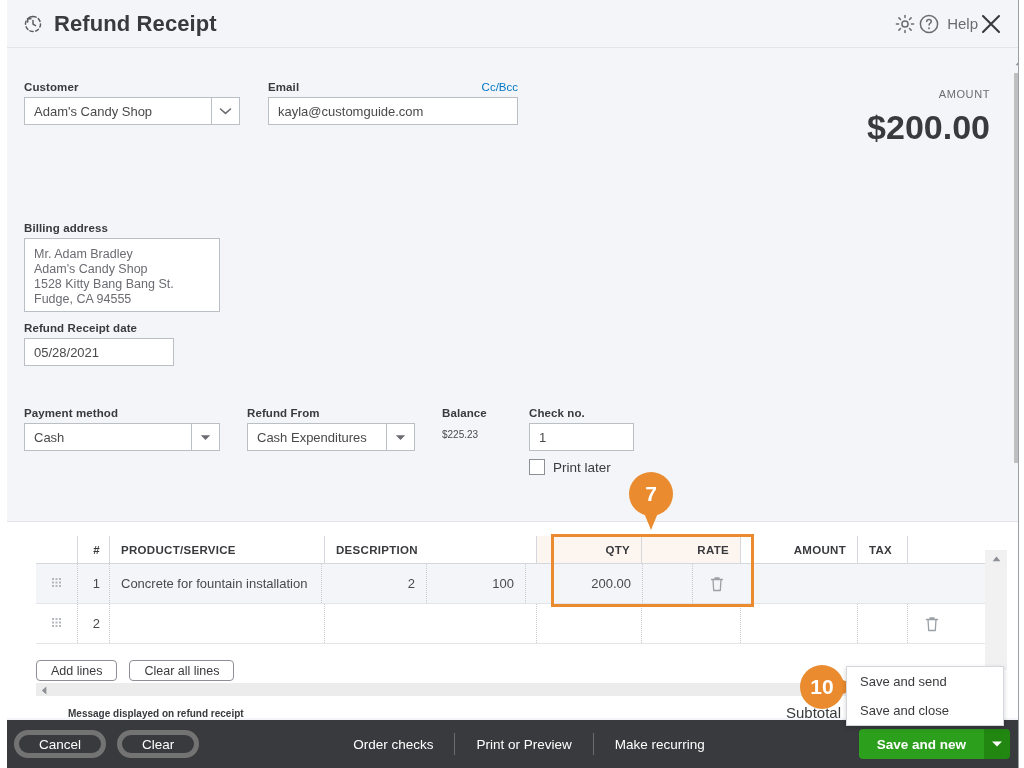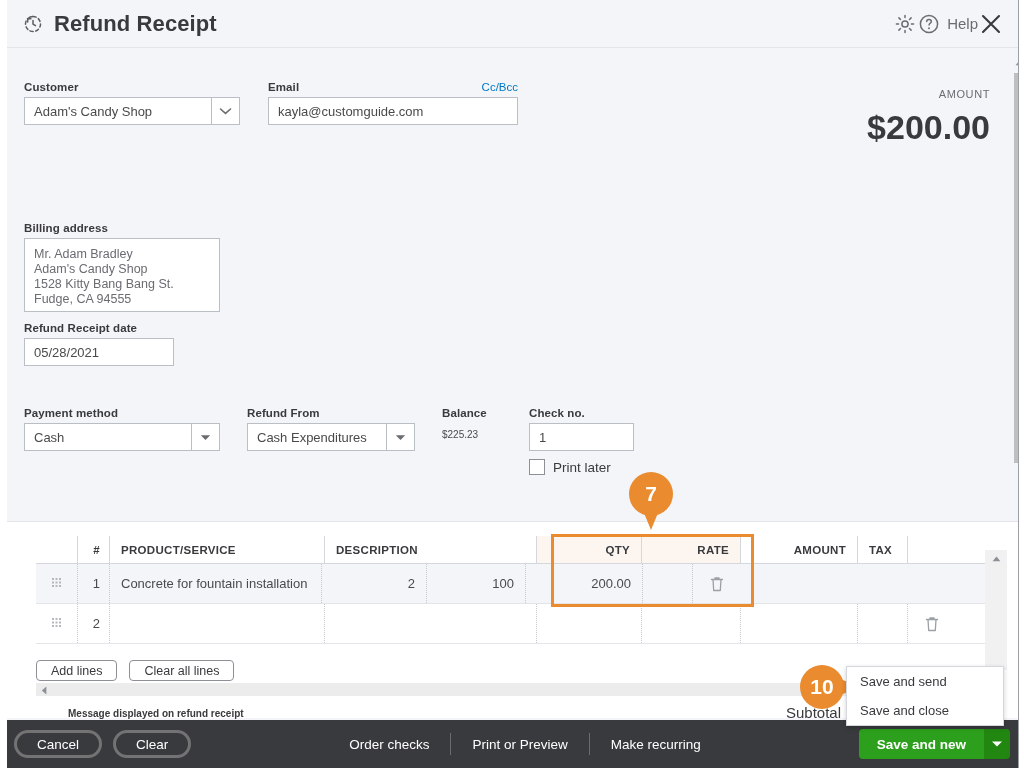--- a/index.html
+++ b/index.html
@@ -285,21 +285,21 @@
   }
 
   
   .bottom-bar {
     position: absolute; left: 0; bottom: 0; width: 1024px; height: 48px;
     background: #393a3d;
     display: flex; align-items: center;
     z-index: 32;
   }
   .gh-btn {
-    border: 3px solid #737373; background: transparent;
+    border: 5px solid #737373; background: transparent;
     border-radius: 16px; height: 28px; padding: 0 20px;
     color: #ffffff; font-size: 13.5px; cursor: pointer;
     display:flex; align-items:center; justify-content:center;
     font-family: "Liberation Sans", sans-serif;
   }
   .bb-left { display: flex; gap: 11px; padding-left: 14px; }
   .bb-center { margin-left: auto; display: flex; align-items: center; }
   .bb-link {
     color: #ffffff; font-size: 13.5px; padding: 0 21px; cursor: pointer;
   }

